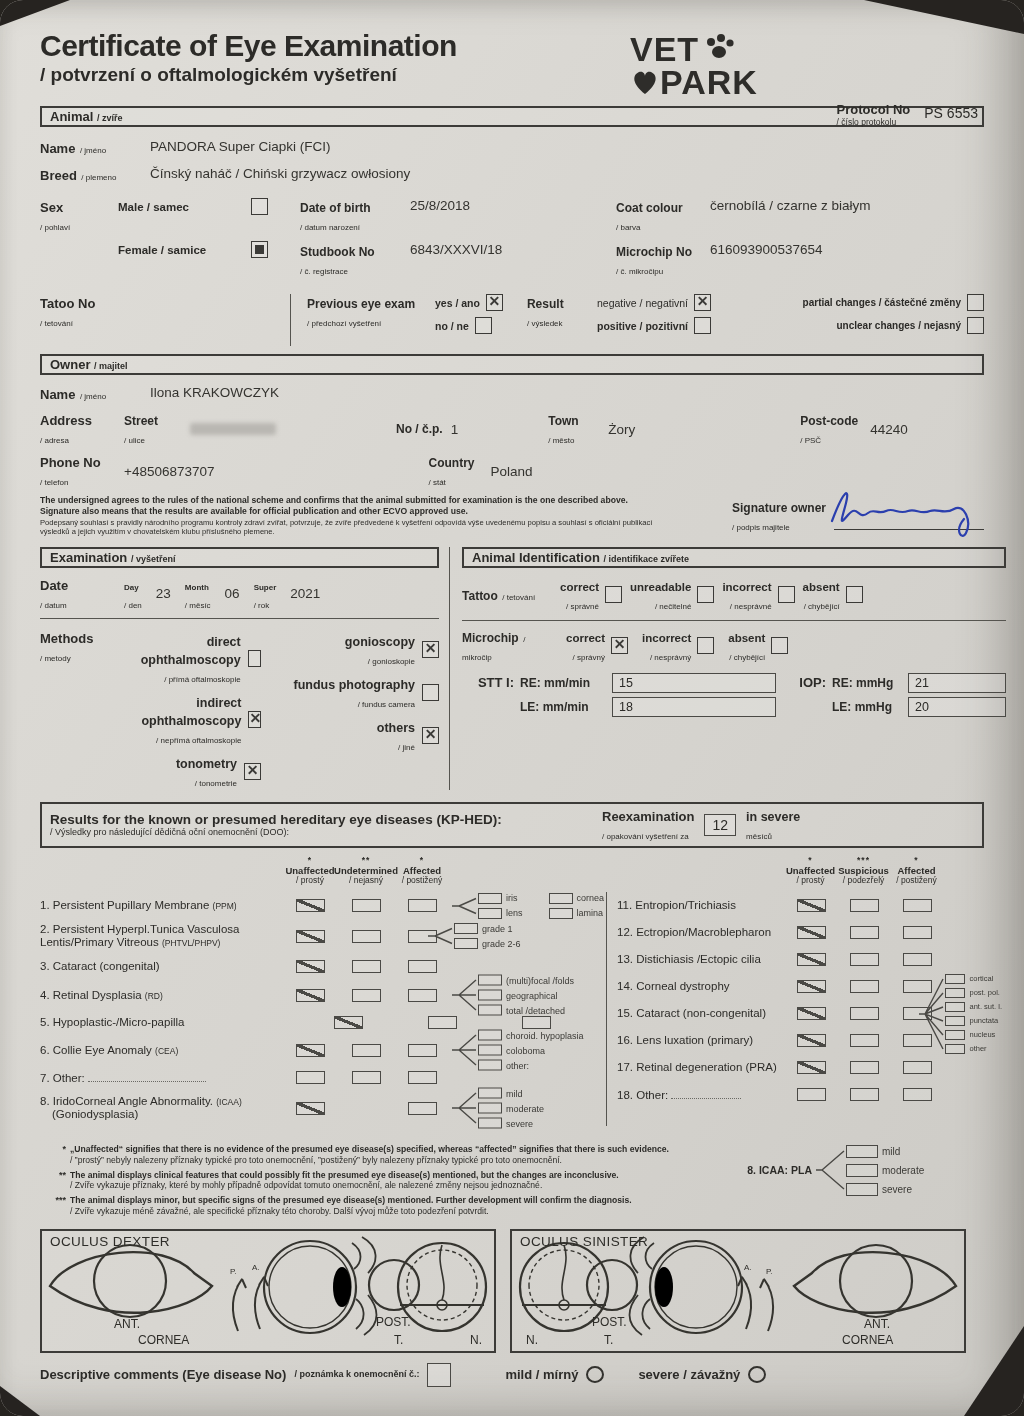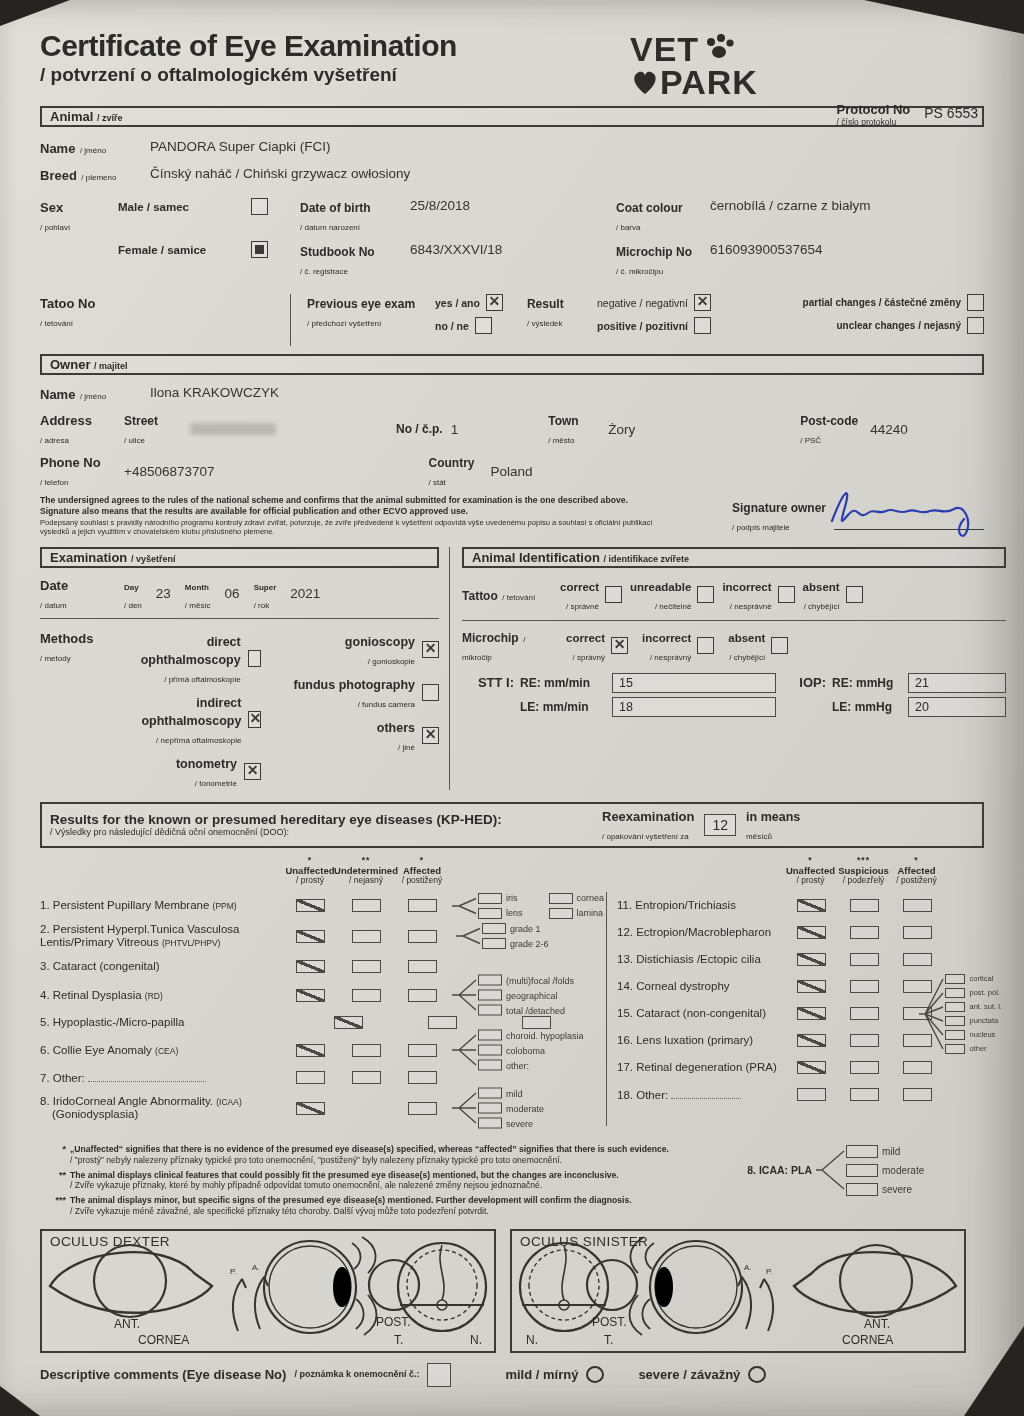--- a/index.html
+++ b/index.html
@@ -1,18 +1,18 @@
 <!DOCTYPE html>
 <html><head>
 <meta charset="utf-8">
 <style>
   html,body{margin:0;padding:0;background:#26231f;}
   .page{position:relative;width:1024px;height:1416px;margin:0 auto;overflow:hidden;
     background:linear-gradient(125deg,#e0ded9 0%,#d9d7d2 35%,#d5d3ce 60%,#cccac5 100%);
-    font-family:"Liberation Sans",sans-serif;color:#2c2b28;}
+    font-family:"Liberation Sans",sans-serif;color:#2c2b28;border-radius:23px;}
   .page::after{content:"";position:absolute;inset:0;pointer-events:none;
     box-shadow:inset -26px -8px 40px rgba(60,55,48,.25), inset 0 6px 18px rgba(60,55,48,.12);}
   .corner{position:absolute;background:#262320;z-index:5;}
   .c-tl{left:0;top:0;width:70px;height:26px;clip-path:polygon(0 0,100% 0,0 100%);}
   .c-tr{right:0;top:0;width:160px;height:34px;clip-path:polygon(0 0,100% 0,100% 100%);}
   .c-br{right:0;bottom:0;width:60px;height:90px;clip-path:polygon(100% 0,100% 100%,0 100%);}
   .c-bl{left:0;bottom:0;width:40px;height:30px;clip-path:polygon(0 0,0 100%,100% 100%);}
 
   .content{position:relative;padding:30px 40px 0 40px;z-index:2;}
 
@@ -415,21 +415,21 @@
     </div>
 
     <div class="resbar">
       <div class="restitle">
         <div class="en">Results for the known or presumed hereditary eye diseases (KP-HED):</div>
         <div class="cz">/ Výsledky pro následující dědičná oční onemocnění (DOO):</div>
       </div>
       <div class="reexam">
         <span class="lblstack"><span class="flabel">Reexamination</span><br><span class="fsub">/ opakování vyšetření za</span></span>
         <span class="num">12</span>
-        <span class="lblstack"><span class="flabel" style="font-size:12.5px;">in means</span><br><span class="fsub">měsíců</span></span>
+        <span class="lblstack"><span class="flabel" style="font-size:12.5px;">in severe</span><br><span class="fsub">měsíců</span></span>
       </div>
     </div>
 
     <div class="cheadrow">
       <div style="width:566px;display:flex;">
         <span style="width:242px;"></span>
         <span class="slot">
             <span class="chead"><span class="mark">*</span><span class="word">Unaffected</span><span>/ prostý</span></span>
           </span>
         <span class="slot">
@@ -498,21 +498,21 @@
           <span class="dlabel"><span>2.</span> <span>Persistent Hyperpl.Tunica Vasculosa Lentis/Primary Vitreous</span> <span class="abbr">(PHTVL/PHPV)</span></span>
           <span class="slot">
               <span class="cbw checked"></span>
             </span>
           <span class="slot">
               <span class="cbw"></span>
             </span>
           <span class="slot">
               <span class="cbw"></span>
             </span>
-          <div class="branch" style="left:416px;top:50%;transform:translateY(-50%);">
+          <div class="branch" style="left:388px;top:50%;transform:translateY(-50%);">
             <svg class="fork" width="26" height="30" viewBox="0 0 26 30">
                 <path d="M0 15 H7 M7 15 L24 7.5 M7 15 L24 22.5"></path>
               </svg>
             <div class="bstack">
               <div class="bitem">
                   <span class="cbw"></span>
                   <span class="blabel">grade 1</span>
                 </div>
               <div class="bitem">
                   <span class="cbw"></span>

